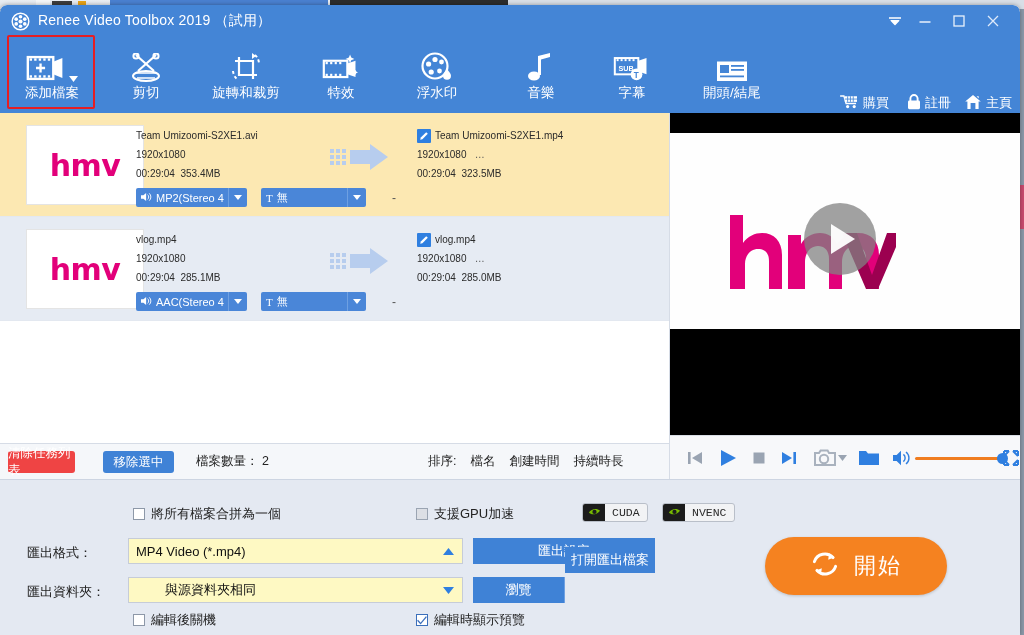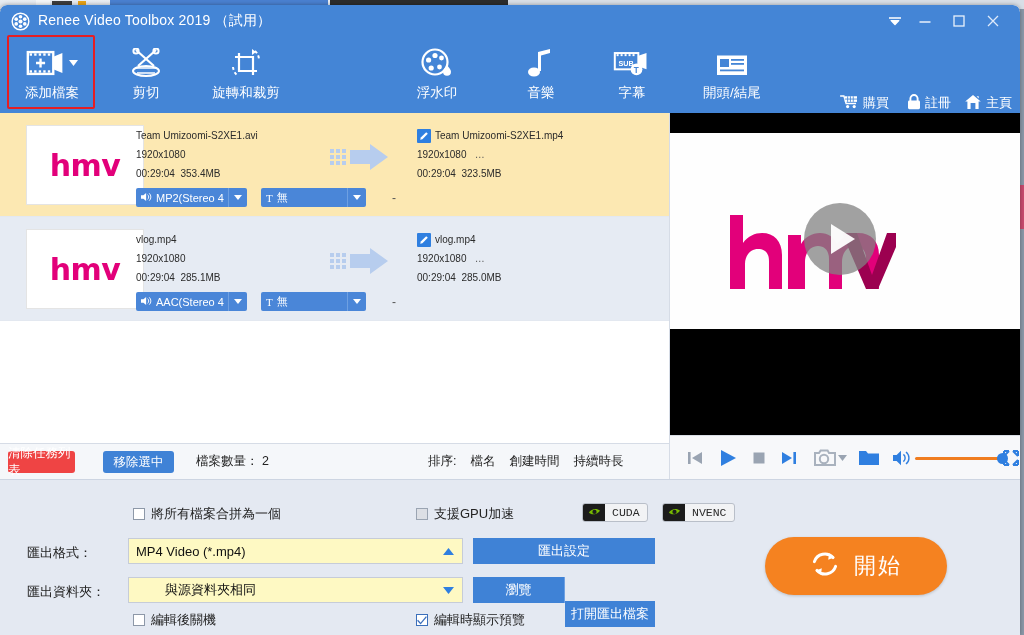--- a/index.html
+++ b/index.html
@@ -66,21 +66,21 @@
   .wbtn svg { display: block; }
 
   
   #toolbar { position: relative; height: 76px; }
   .tool {
     position: absolute; top: 0; height: 76px;
     display: flex; flex-direction: column; align-items: center;
     justify-content: flex-start; cursor: pointer; color: #fff;
     padding-top: 6px;
   }
-  .tool .ticon { height: 40px; display:flex; align-items:center; justify-content:center; }
+  .tool .ticon { height: 40px; display:flex; align-items:flex-end; justify-content:center; }
   .tool .tlabel { font-size: 13.5px; margin-top: 1px; white-space: nowrap; }
   #tool-add { left: 9px; width: 86px; }
   #tool-cut { left: 105px; width: 82px; }
   #tool-rotate { left: 197px; width: 98px; }
   #tool-effect { left: 303px; width: 76px; }
   #tool-watermark { left: 396px; width: 82px; }
   #tool-music { left: 505px; width: 72px; }
   #tool-subtitle { left: 596px; width: 72px; }
   #tool-intro { left: 684px; width: 96px; }
 
@@ -262,21 +262,21 @@
   #combo-format { left: 128px; top: 533px; width: 335px; }
   #combo-folder { left: 128px; top: 572px; width: 335px; padding-left: 29px; }
 
   .bbtn {
     position:absolute; height: 26px; background:#3f82d6; color:#fff;
     font-size: 13px; display:flex; align-items:center; justify-content:center;
     cursor:pointer; white-space:nowrap;
   }
   #btn-exportset { left: 473px; top: 533px; width: 182px; }
   #btn-browse { left: 473px; top: 572px; width: 92px; border-right:1px solid #6fa1e2; }
-  #btn-openout { left: 565px; top: 596px; width: 90px; }
+  #btn-openout { left: 565px; top: 542px; width: 90px; }
 
   #chk-shutdown { position:absolute; left: 133px; top: 606px; }
   #chk-preview { position:absolute; left: 416px; top: 606px; }
 
   #btn-start {
     position:absolute; left: 765px; top: 532px; width: 182px; height: 58px;
     background: #f58220; border-radius: 29px; cursor: pointer;
     display:flex; align-items:center; justify-content:center; gap: 14px;
     box-shadow: 0 1px 3px rgba(0,0,0,.18);
   }
@@ -385,20 +385,41 @@
             <path d="M10 6v18h18" fill="none" stroke="#fff" stroke-width="2.2"></path>
             <path d="M6 10h18v18" fill="none" stroke="#fff" stroke-width="2.2"></path>
             <path d="M26 4a12 12 0 0 1 4 9" fill="none" stroke="#fff" stroke-width="2" stroke-dasharray="3 2.4"></path>
             <path d="M4 20a12 12 0 0 0 4 8" fill="none" stroke="#fff" stroke-width="2" stroke-dasharray="3 2.4"></path>
             <path d="M23 2l4 3-4 3z" fill="#fff"></path>
           </svg>
         </span>
         <span class="tlabel">旋轉和裁剪</span>
       </div>
 
+      <div class="tool" id="tool-effect">
+        <span class="ticon">
+          <svg width="38" height="30" viewBox="0 0 42 32">
+            <rect x="2" y="8" width="26" height="18" fill="none" stroke="#fff" stroke-width="2.4"></rect>
+            <path d="M28 11l9-3v18l-9-3z" fill="#fff"></path>
+            <g fill="#fff">
+              <rect x="4" y="9.4" width="2.4" height="2.4"></rect>
+                <rect x="9" y="9.4" width="2.4" height="2.4"></rect>
+              <rect x="14" y="9.4" width="2.4" height="2.4"></rect>
+                <rect x="19" y="9.4" width="2.4" height="2.4"></rect>
+              <rect x="4" y="22.4" width="2.4" height="2.4"></rect>
+                <rect x="9" y="22.4" width="2.4" height="2.4"></rect>
+              <rect x="14" y="22.4" width="2.4" height="2.4"></rect>
+                <rect x="19" y="22.4" width="2.4" height="2.4"></rect>
+            </g>
+            <path d="M31 1l1.3 3.4L35.8 6l-3.5 1.5L31 11l-1.3-3.5L26 6l3.7-1.6z" fill="#fff"></path>
+            <path d="M37 18l.8 2 2 .8-2 .9-.8 2-.9-2-2-.9 2-.8z" fill="#fff"></path>
+          </svg>
+        </span>
+        <span class="tlabel">特效</span>
+      </div>
 
       <div class="tool" id="tool-watermark">
         <span class="ticon">
           <svg width="34" height="32" viewBox="0 0 34 32">
             <circle cx="15" cy="15" r="12.5" fill="none" stroke="#fff" stroke-width="2.2"></circle>
             <circle cx="15" cy="8.5" r="2.6" fill="#fff"></circle>
             <circle cx="8.6" cy="13" r="2.6" fill="#fff"></circle>
             <circle cx="11.2" cy="21" r="2.6" fill="#fff"></circle>
             <circle cx="19.5" cy="20" r="2.4" fill="#fff"></circle>
             <circle cx="21.5" cy="11" r="2.4" fill="#fff"></circle>

